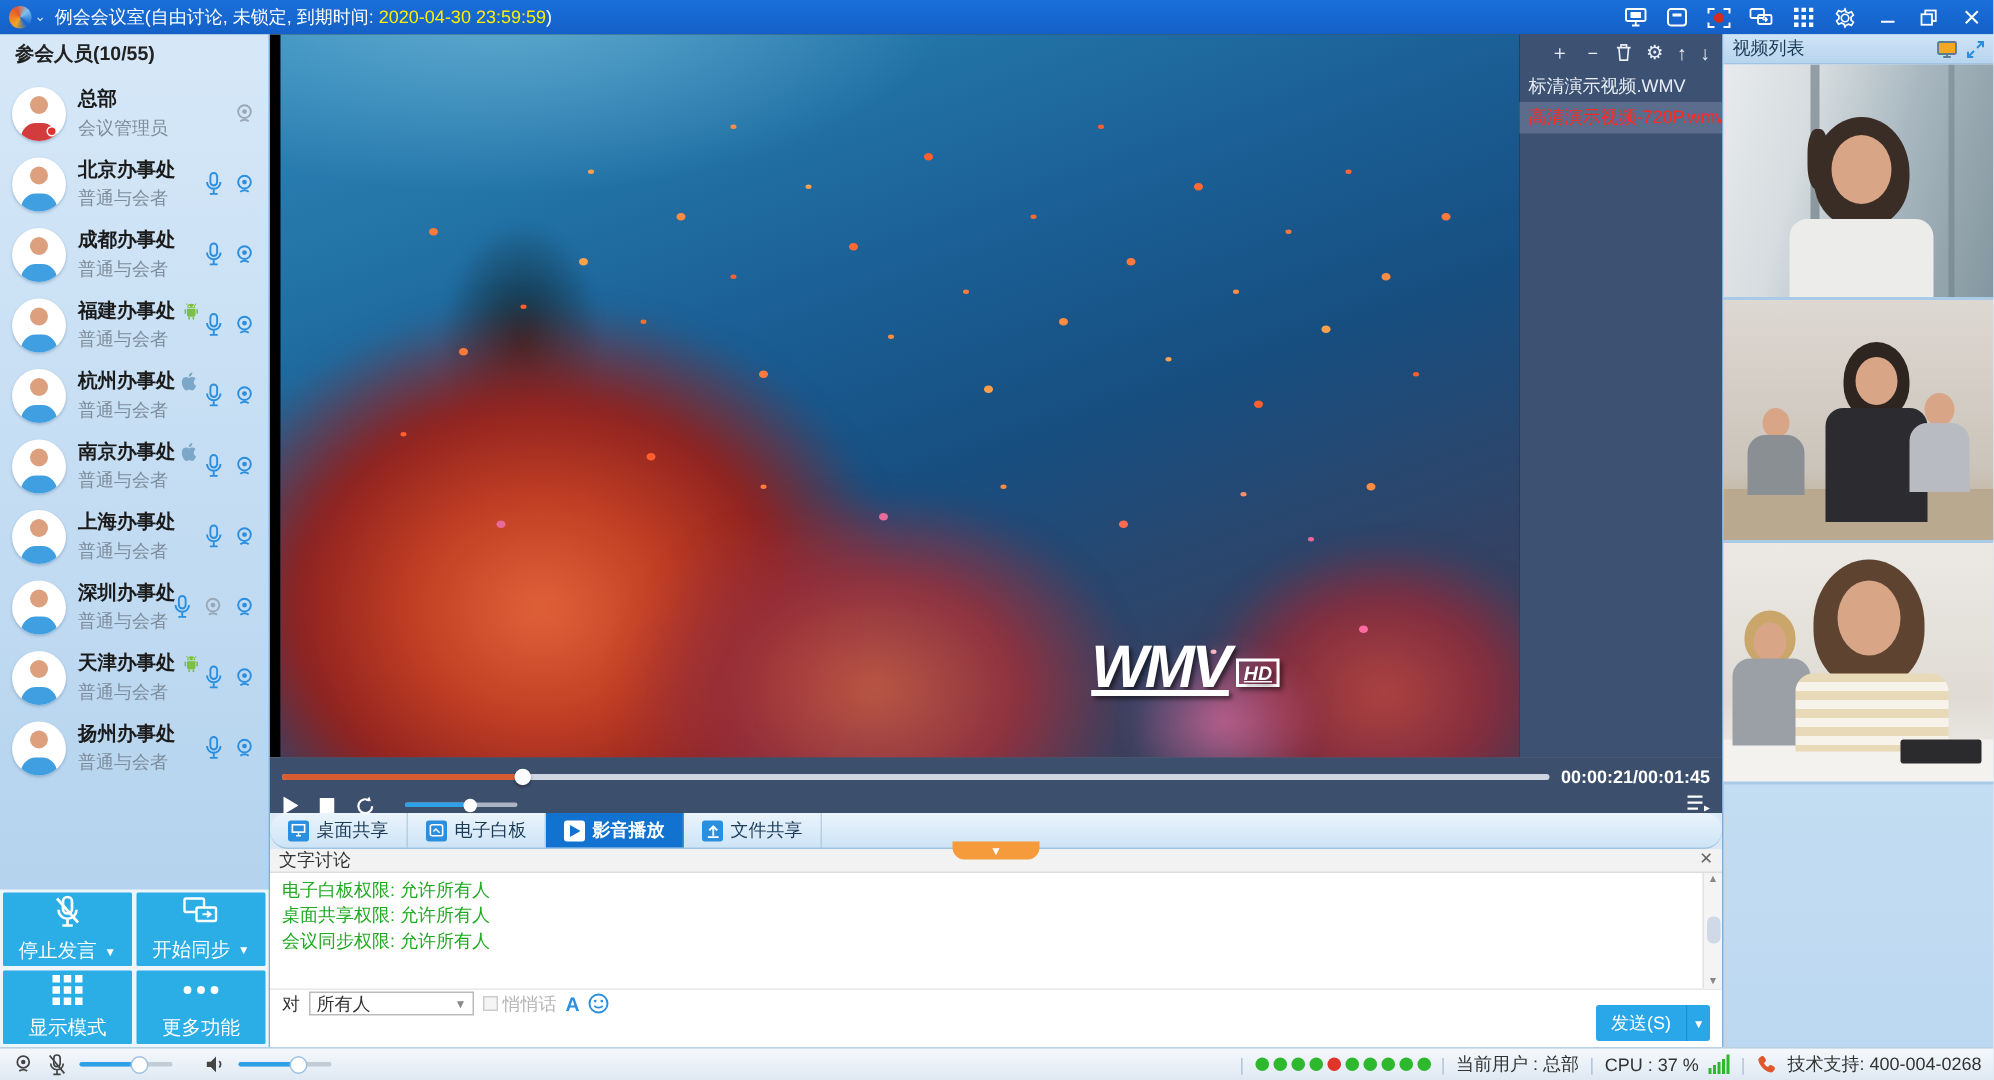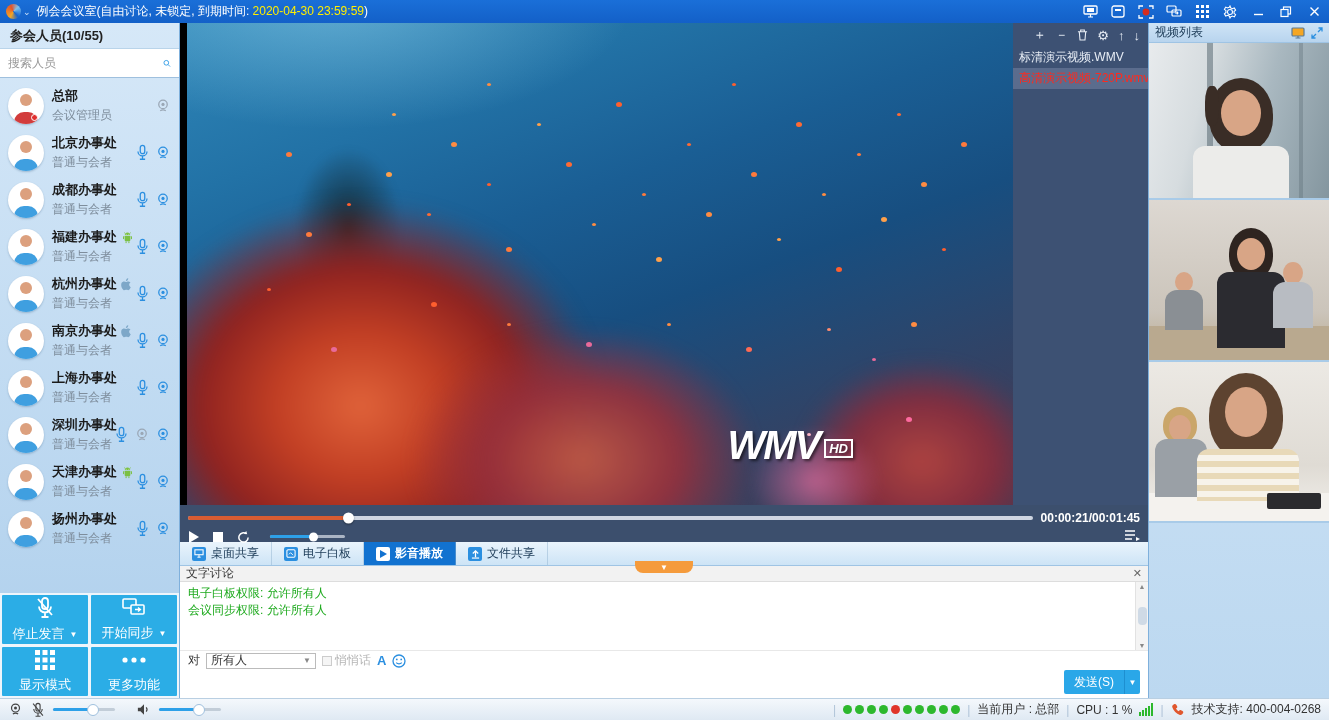--- a/index.html
+++ b/index.html
@@ -63,21 +63,21 @@
     background:radial-gradient(closest-side,#c65a43,#96303c 55%,rgba(130,40,60,0) 100%); }
   .coral.c3 { right:-4%; bottom:-12%; width:30%; height:42%; border-radius:50%; opacity:.85;
     background:radial-gradient(closest-side,#c2453c,#8e2a3a 60%,rgba(130,40,60,0) 100%); }
   .coral.c4 { right:16%; bottom:-6%; width:16%; height:22%; border-radius:50%; opacity:.8; filter:blur(6px);
     background:radial-gradient(closest-side,#d46a9a,rgba(180,80,130,0) 100%); }
   .seafan { position:absolute; left:13%; top:26%; width:13%; height:34%; border-radius:45%; filter:blur(3px);
     background:radial-gradient(closest-side,#13272e,rgba(16,34,40,0)); }
   .fish { position:absolute; left:0; top:0; width:4px; height:3px; border-radius:50%; background:transparent;
     box-shadow:120px 210px 0 1px #ff7a3c,160px 180px 0 0 #ff5f2e,200px 150px 0 1px #ffa04a,240px 190px 0 0 #ff6a33,265px 120px 0 1px #ff8c42,300px 160px 0 0 #ff5f2e,320px 225px 0 1px #ff7a3c,350px 100px 0 0 #ffa04a,380px 140px 0 1px #ff6a33,405px 200px 0 0 #ff8c42,430px 80px 0 1px #ff5f2e,455px 170px 0 0 #ff7a3c,470px 235px 0 1px #ffa04a,500px 120px 0 0 #ff6a33,520px 190px 0 1px #ff8c42,545px 60px 0 0 #ff5f2e,565px 150px 0 1px #ff7a3c,590px 215px 0 0 #ffa04a,610px 100px 0 1px #ff6a33,635px 170px 0 0 #ff8c42,650px 245px 0 1px #ff5f2e,670px 130px 0 0 #ff7a3c,695px 195px 0 1px #ffa04a,710px 90px 0 0 #ff6a33,735px 160px 0 1px #ff8c42,755px 225px 0 0 #ff5f2e,775px 120px 0 1px #ff7a3c,640px 305px 0 0 #ff8c70,560px 325px 0 1px #ff6a53,480px 300px 0 0 #ff8c42,400px 320px 0 1px #e86a9a,320px 300px 0 0 #ff7a3c,245px 280px 0 1px #ff5f2e,685px 335px 0 0 #e86a9a,725px 300px 0 1px #ff8c42,205px 90px 0 0 #ffa04a,100px 130px 0 1px #ff7a3c,80px 265px 0 0 #ff5f2e,145px 325px 0 1px #e86a9a,300px 60px 0 0 #ff8c42,720px 395px 0 1px #ff6aa0,620px 410px 0 0 #ffb6c8; }
   .wmv { position:absolute; right:160px; bottom:40px; display:flex; align-items:flex-start; color:#fff;
-    text-shadow:2px 2px 3px rgba(0,0,0,.55); }
+    text-shadow:2px 2px 3px rgba(0,0,0,.55);text-decoration:underline; }
   .wmv .w-text { font-size:40px; font-weight:bold; font-style:italic; letter-spacing:-2px; line-height:1; }
   .wmv .w-hd { font-size:13px; font-weight:bold; border:2px solid #fff; padding:0 3px; margin-left:5px; margin-top:14px; font-style:italic; box-shadow:2px 2px 3px rgba(0,0,0,.45); }
 
   
   .playlist { position:absolute; right:0; top:0; bottom:0; width:135px; background:#3d5173; color:#e8eef6; display:flex; flex-direction:column; }
   .pl-toolbar { height:24px; display:flex; align-items:center; justify-content:flex-end; gap:9px; padding:0 8px; color:#e8eef6; }
   .pl-toolbar .pl-ic { cursor:pointer; display:flex; align-items:center; font-size:13px; }
   .pl-item { height:21px; line-height:21px; padding:0 6px; font-size:12px; white-space:nowrap; overflow:hidden; display:flex; align-items:center; cursor:pointer;text-align:center; }
   .pl-item.sel { background:#5b6c8d; color:#ff2a1e; }
 
@@ -89,21 +89,21 @@
   .p-knob { position:absolute; right:-6px; top:50%; transform:translateY(-50%); width:11px; height:11px; border-radius:50%; background:#fff; box-shadow:0 1px 2px rgba(0,0,0,.4); }
   .p-time { color:#fff; font-weight:bold; font-size:12px; white-space:nowrap; }
   .p-row2 { display:flex; align-items:center; margin-top:4px; gap:14px; color:#fff; }
   .p-btn { cursor:pointer; font-size:12px; display:flex; align-items:center; }
   .p-vol { width:75px; height:3px; background:#aab4c4; border-radius:2px; position:relative; margin-left:6px; cursor:pointer; }
   .p-vol .v-fill { height:3px; background:#2da0e8; border-radius:2px; position:relative; }
   .p-vol .v-knob { position:absolute; right:-5px; top:50%; transform:translateY(-50%); width:9px; height:9px; border-radius:50%; background:#fff; }
   .p-listic { margin-left:auto; cursor:pointer; }
 
   
-  .tabbar { height:24px; flex:0 0 24px; background:linear-gradient(#eaf4fc,#cde4f6); display:flex; align-items:stretch; border-bottom:1px solid #9fc4e4; }
+  .tabbar { height:24px; flex:0 0 24px; background:linear-gradient(#eaf4fc,#cde4f6); display:flex; align-items:stretch; border-bottom:1px solid #9fc4e4;border-radius:12px; }
   .tab { display:flex; align-items:center; gap:5px; padding:0 12px; font-size:12px; color:#1b3a56; cursor:pointer; border-right:1px solid rgba(140,175,205,.45); }
   .tab .t-ic { width:14px; height:14px; border-radius:2px; background:#2b8fe0; color:#fff; font-size:9px; display:flex; align-items:center; justify-content:center; }
   .tab.active { background:#1272d0; color:#fff; font-weight:bold; }
   .tab.active .t-ic { background:#fff; color:#1272d0; }
 
   
   .chat { flex:1 1 auto; background:#fff; display:flex; flex-direction:column; position:relative; min-height:0; }
   .collapse-pill { position:absolute; top:-5px; left:50%; transform:translateX(-50%); width:58px; height:12px; background:#f59b3c; border-radius:0 0 8px 8px; color:#fff; font-size:8px; display:flex; align-items:center; justify-content:center; z-index:6; cursor:pointer; }
   .chat-head { height:16px; background:#f2f2f2; border-bottom:1px solid #ddd; display:flex; align-items:center; padding:0 6px; color:#333; flex:0 0 16px; }
   .chat-close { margin-left:auto; color:#666; font-size:11px; cursor:pointer; line-height:1; }
@@ -228,27 +228,20 @@
             <path d="M1.5 1.5l8 8m0-8l-8 8" stroke="#fff" stroke-width="1.4"></path>
           </svg>
       </div>
     </div>
   </div>
 
   <div class="main">
 
     <div class="sidebar">
       <div class="sb-header">参会人员(10/55)</div>
-      <div class="sb-search">
-        <input type="text" placeholder="搜索人员" style="">
-        <svg width="15" height="15" viewBox="0 0 15 15">
-            <circle cx="6.2" cy="6.2" r="4.4" fill="none" stroke="#2e9be6" stroke-width="1.7"></circle>
-            <path d="M9.6 9.6l3.6 3.6" stroke="#2e9be6" stroke-width="1.7"></path>
-          </svg>
-      </div>
 
       <div class="participants">
 
         <div class="prow">
           <div class="avatar admin">
               <div class="head"></div>
               <div class="body"></div>
               <div class="medal"></div>
             </div>
           <div class="pinfo">
@@ -693,20 +686,21 @@
       </div>
 
       <div class="chat">
         <div class="collapse-pill">▼</div>
         <div class="chat-head">
           <span>文字讨论</span>
           <span class="chat-close">✕</span>
         </div>
         <div class="chat-msgs">
           <p>电子白板权限: 允许所有人</p>
+          <p>桌面共享权限: 允许所有人</p>
           <p>会议同步权限: 允许所有人</p>
           <div class="chat-scroll">
             <span class="arr">▲</span>
             <span class="thumb"></span>
             <span class="arr">▼</span>
           </div>
         </div>
         <div class="chat-toolbar">
           <span class="to-label">对</span>
           <div class="fake-select">
@@ -839,21 +833,21 @@
           <span class="dot red"></span>
           <span class="dot green"></span>
           <span class="dot green"></span>
           <span class="dot green"></span>
           <span class="dot green"></span>
           <span class="dot green"></span>
         </div>
       <span class="sep">|</span>
       <span>当前用户 : 总部</span>
       <span class="sep">|</span>
-      <span>CPU : 1 %</span>
+      <span>CPU : 37 %</span>
       <span class="sigbars">
           <i style="height:4px"></i>
           <i style="height:6px"></i>
           <i style="height:8px"></i>
           <i style="height:10px"></i>
           <i style="height:13px"></i>
         </span>
       <span class="sep">|</span>
       <svg width="14" height="14" viewBox="0 0 16 16">
           <path d="M3.5 1.5c.8-.6 2-.4 2.5.5l1 1.7c.4.7.2 1.6-.5 2.1l-.8.6c.5 1.3 1.8 2.6 3.1 3.1l.6-.8c.5-.7 1.4-.9 2.1-.5l1.7 1c.9.5 1.1 1.7.5 2.5l-1 1.2c-.6.7-1.6 1-2.5.7-4-1.3-7.4-4.7-8.7-8.7-.3-.9 0-1.9.7-2.5z" fill="#e0572e"></path>

